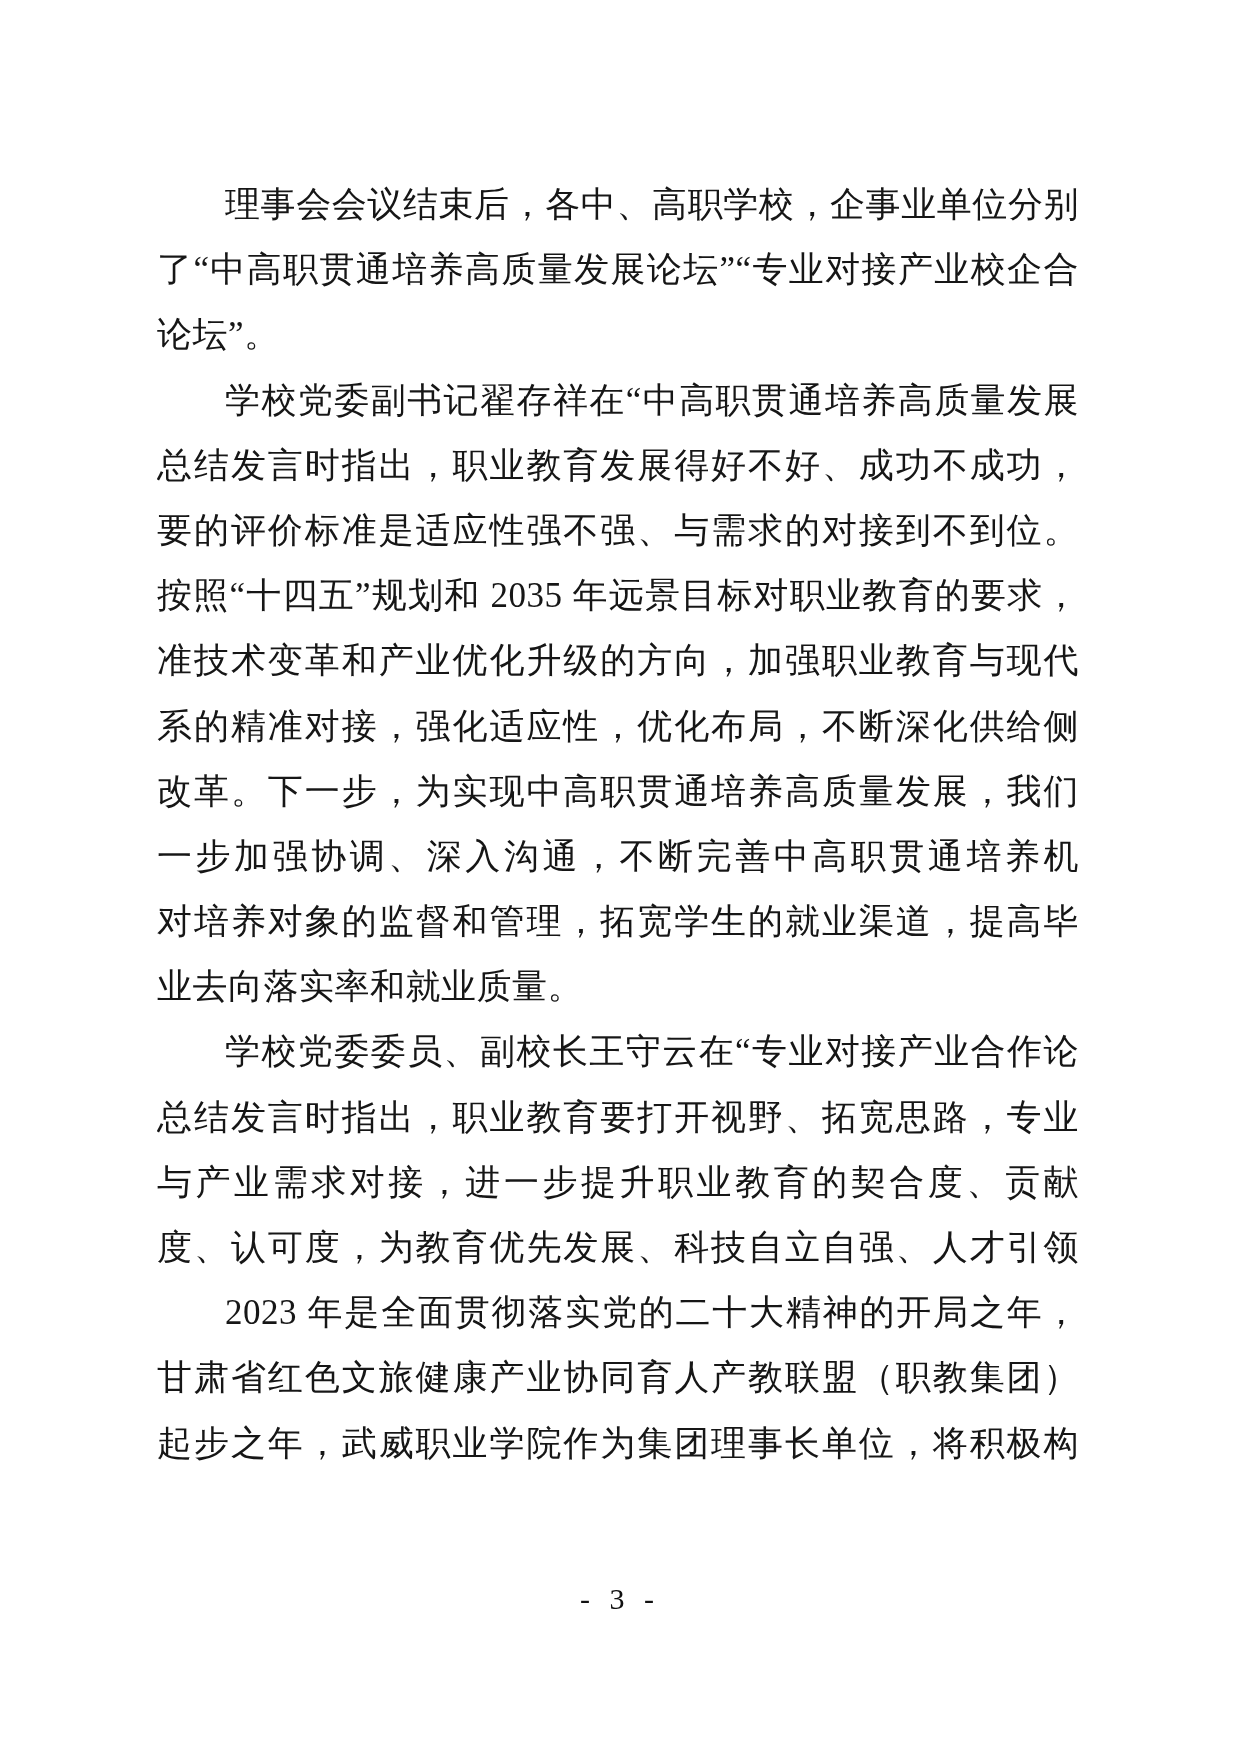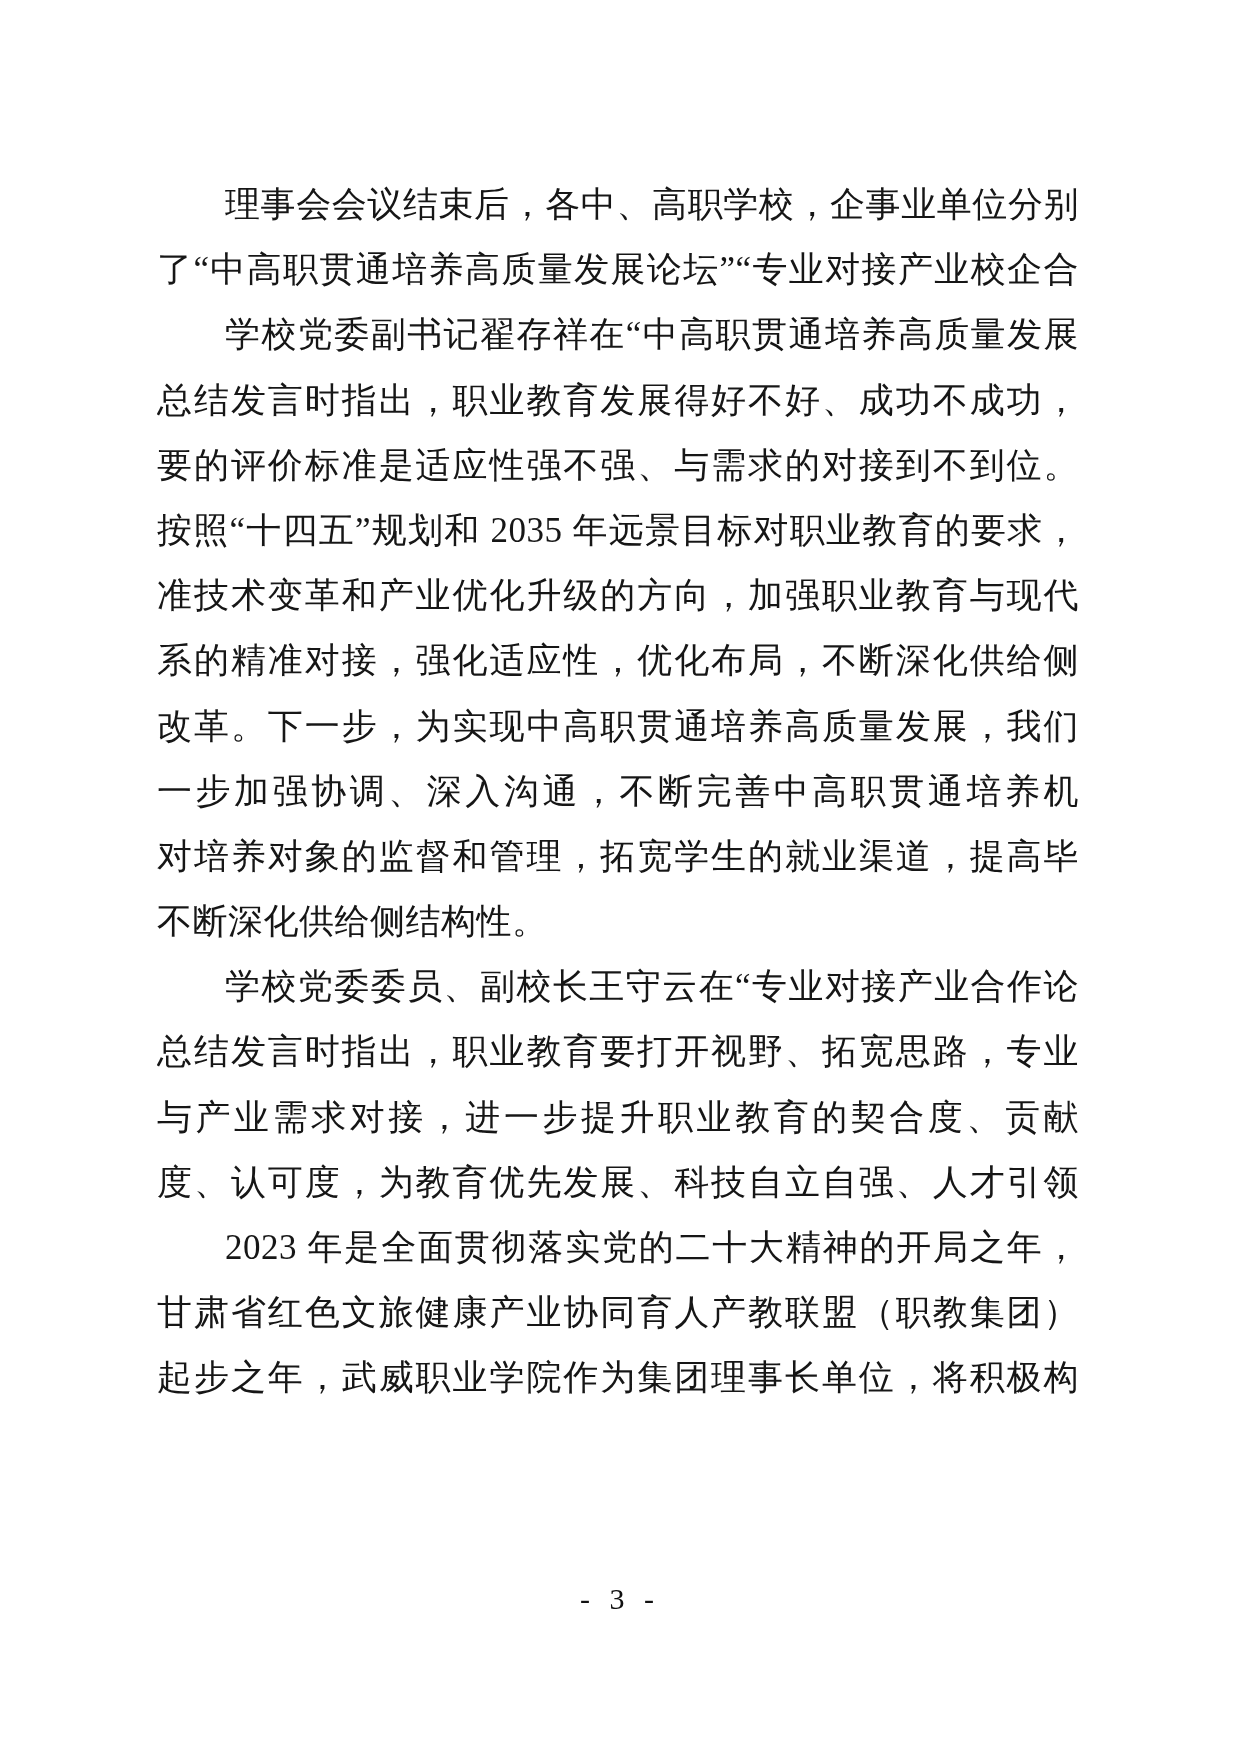--- a/index.html
+++ b/index.html
@@ -54,33 +54,34 @@
 </style>
 </head>
 <body>
 
 <div class="page">
   <div class="text-block">
 
     <div class="para">
       <div class="line first">理事会会议结束后，各中、高职学校，企事业单位分别参加</div>
       <div class="line">了“中高职贯通培养高质量发展论坛”“专业对接产业校企合作</div>
+      <div class="line end">论坛”。</div>
     </div>
 
     <div class="para">
       <div class="line first">学校党委副书记翟存祥在“中高职贯通培养高质量发展论坛”</div>
       <div class="line">总结发言时指出，职业教育发展得好不好、成功不成功，一个重</div>
       <div class="line">要的评价标准是适应性强不强、与需求的对接到不到位。我们要</div>
       <div class="line">按照“十四五”规划和 2035 年远景目标对职业教育的要求，瞄</div>
       <div class="line">准技术变革和产业优化升级的方向，加强职业教育与现代产业体</div>
       <div class="line">系的精准对接，强化适应性，优化布局，不断深化供给侧结构性</div>
       <div class="line">改革。下一步，为实现中高职贯通培养高质量发展，我们需要进</div>
       <div class="line">一步加强协调、深入沟通，不断完善中高职贯通培养机制，加强</div>
       <div class="line">对培养对象的监督和管理，拓宽学生的就业渠道，提高毕业生就</div>
-      <div class="line end">不断深化供给侧结构性。</div>
+      <div class="line end">业去向落实率和就业质量。</div>
     </div>
 
     <div class="para">
       <div class="line first">学校党委委员、副校长王守云在“专业对接产业合作论坛”</div>
       <div class="line">总结发言时指出，职业教育要打开视野、拓宽思路，专业建设要</div>
       <div class="line">与产业需求对接，进一步提升职业教育的契合度、贡献度、融合</div>
       <div class="line">度、认可度，为教育优先发展、科技自立自强、人才引领驱动作</div>
     </div>
 
     <div class="para">

